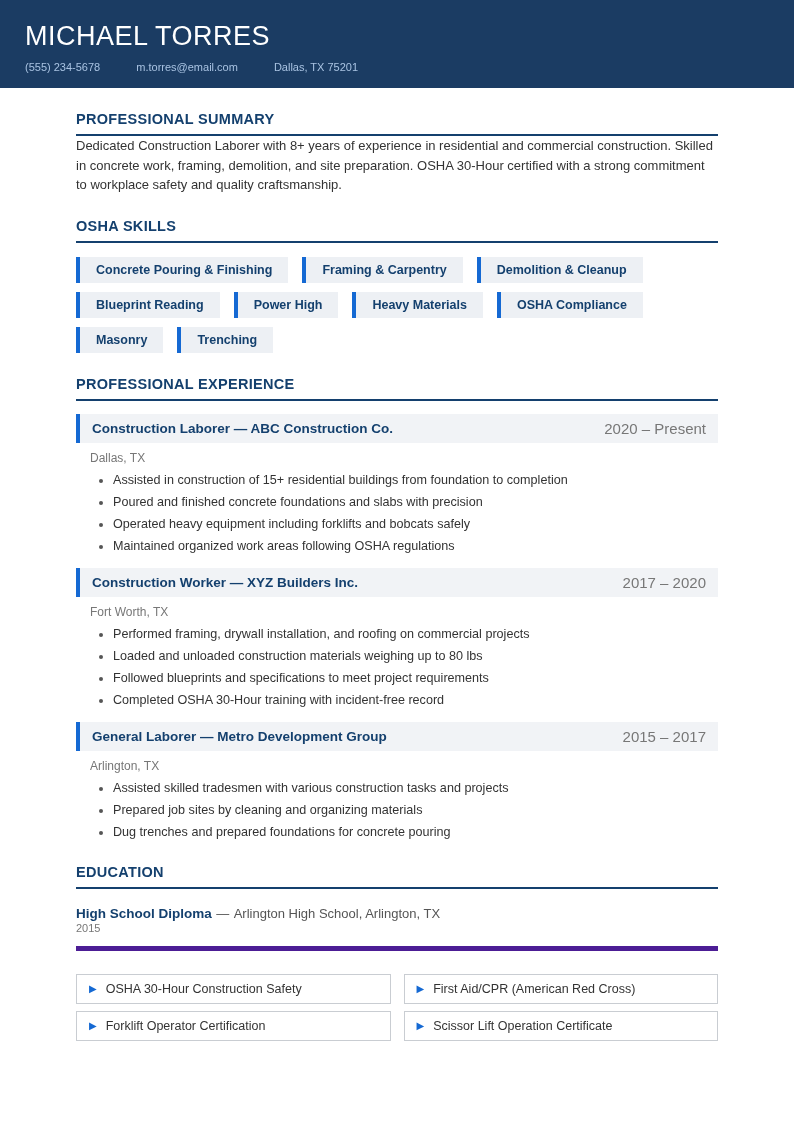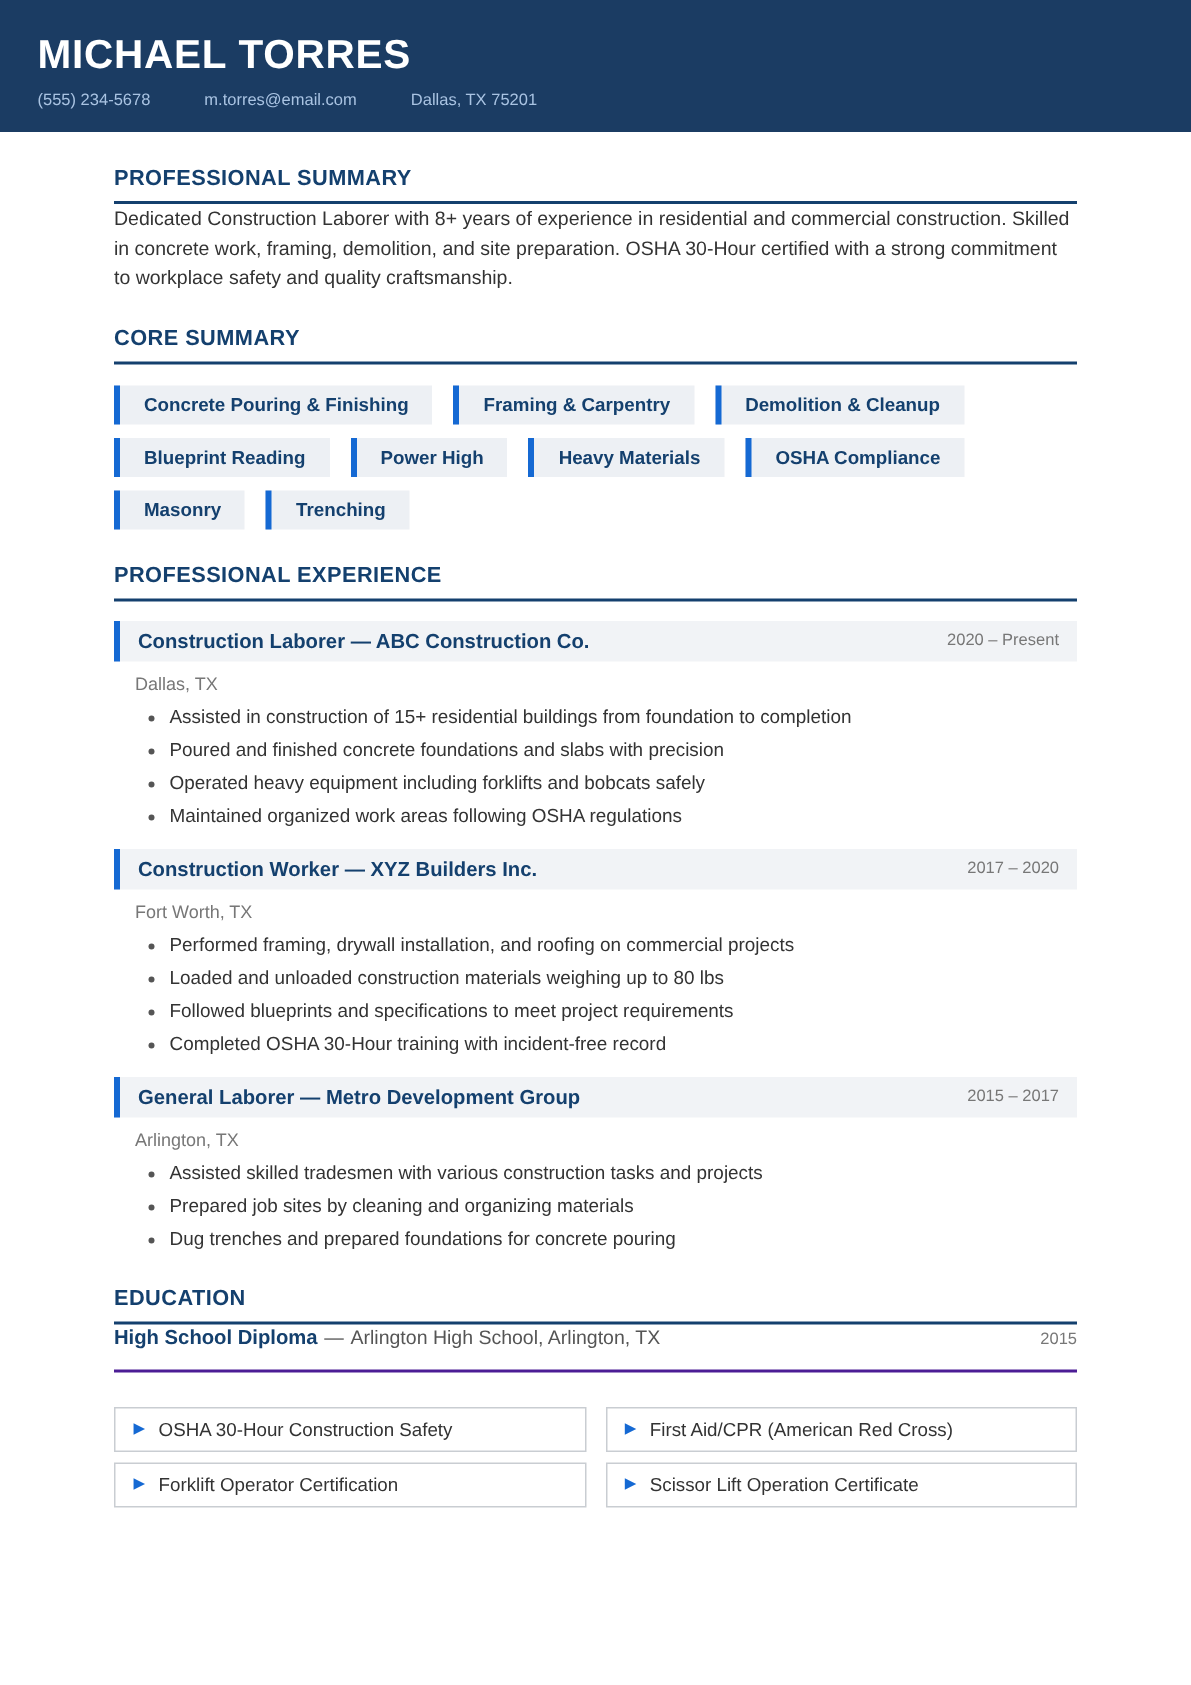--- a/index.html
+++ b/index.html
@@ -6,21 +6,21 @@
   html,body { background:#ffffff; }
   body {
     width:794px; height:1123px; overflow:hidden;
     font-family:"Liberation Sans", sans-serif;
     -webkit-font-smoothing:antialiased;
   }
   .page { width:794px; height:1123px; background:#ffffff; }
 
   
   .header { background:#1b3c63; padding:21px 25px 15px 25px; }
-  .name { color:#ffffff; font-size:27px; font-weight:bold; letter-spacing:0.5px; }
+  .name { color:#ffffff; font-size:27px; font-weight:normal; letter-spacing:0.5px; }
   .contact { display:flex; gap:36px; margin-top:9px; font-size:11px; color:#a9c3e2; }
 
   
   .content { padding:0 76px; }
   section { margin-top:23px; }
   .sec-title {
     font-size:14.5px; font-weight:bold; color:#14406e; letter-spacing:0.3px;
     padding-bottom:7px; border-bottom:2.5px solid #14406e;
   }
 
@@ -35,30 +35,30 @@
   }
 
   
   .jobs { margin-top:2px; }
   .job { margin-top:13px; }
   .job-banner {
     display:flex; justify-content:space-between; align-items:center;
     background:#f1f3f6; border-left:4px solid #1569d3; padding:6px 12px 6px 12px;
   }
   .job-title { font-size:13.5px; font-weight:bold; color:#14406e; }
-  .job-dates { font-size:11px; color:#777777; }
+  .job-dates { font-size:15px; color:#777777; }
   .job-location { margin:8px 0 0 14px; font-size:12px; color:#777777; }
   .job ul { margin:7px 0 0 0; padding-left:37px; }
   .job li { font-size:12.6px; color:#333333; margin-bottom:5px; line-height:1.35; }
   .job li::marker { color:#555555; }
 
   
   .edu-row {
     display:flex; justify-content:space-between; align-items:baseline;
-    padding-bottom:12px; border-bottom:2px solid #4c1d95;
+    margin-top:15px; padding-bottom:12px; border-bottom:5px solid #4c1d95;flex-direction:column;
   }
   .edu-degree { font-size:13.5px; font-weight:bold; color:#14406e; }
   .edu-sep, .edu-school { font-size:13px; color:#555555; }
   .edu-year { font-size:11px; color:#777777; }
 
   
   .cert-grid { display:grid; grid-template-columns:1fr 1fr; gap:7px 13px; margin-top:13px; }
   .cert-box {
     border:1px solid #c9cdd2; background:#ffffff;
     padding:7px 12px; display:flex; align-items:center; gap:9px;
@@ -81,21 +81,21 @@
   </header>
 
   <main class="content">
 
     <section>
       <h2 class="sec-title">PROFESSIONAL SUMMARY</h2>
       <p class="summary">Dedicated Construction Laborer with 8+ years of experience in residential and commercial construction. Skilled in concrete work, framing, demolition, and site preparation. OSHA 30-Hour certified with a strong commitment to workplace safety and quality craftsmanship.</p>
     </section>
 
     <section>
-      <h2 class="sec-title">CORE SUMMARY</h2>
+      <h2 class="sec-title">OSHA SKILLS</h2>
       <div class="chips" id="skills-list">
   <div class="chip">
     <span>Concrete Pouring &amp; Finishing</span>
   </div>
 
   <div class="chip">
     <span>Framing &amp; Carpentry</span>
   </div>
 
   <div class="chip">

